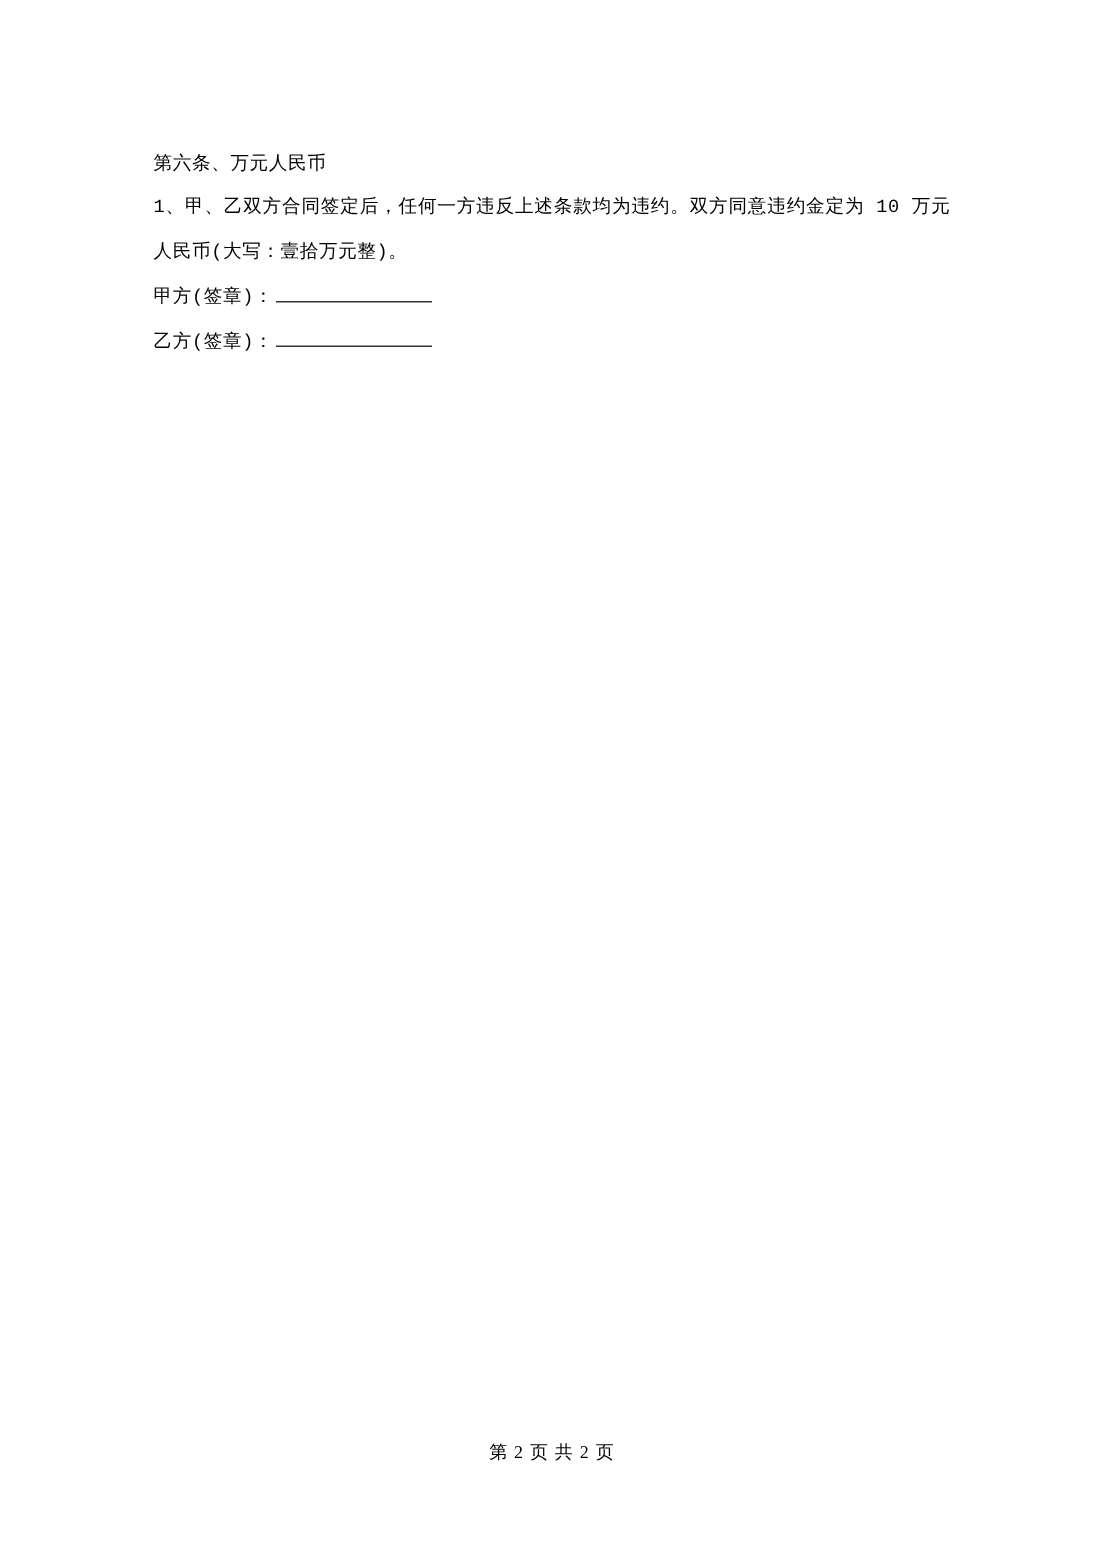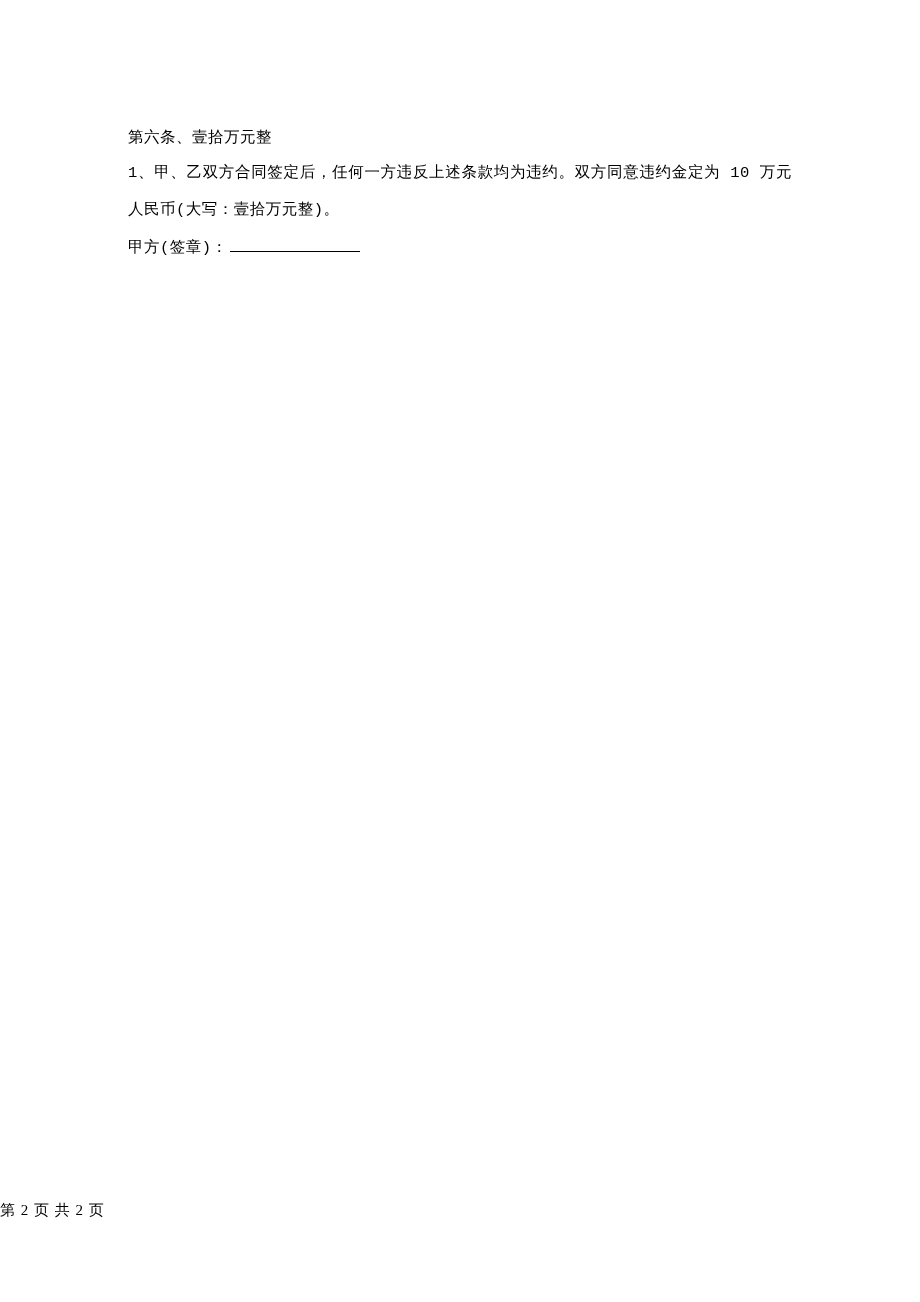--- a/index.html
+++ b/index.html
@@ -45,31 +45,35 @@
       min-width: 190px;
       height: 1em;
       vertical-align: baseline;
       margin-left: 2px;
     }
     .page-footer {
       position: absolute;
       bottom: 82px;
       left: 0;
       right: 0;
+      text-align: center;
       font-size: 15px;
       color: #000000;
       letter-spacing: 1px;
     }
   </style>
 </head>
 <body>
 
 <div class="page-content">
-  <div class="section-heading">第六条、壹拾万元整</div>
+  <div class="section-heading">第六条、万元人民币</div>
   <div class="paragraph">1、甲、乙双方合同签定后，任何一方违反上述条款均为违约。双方同意违约金定为 10 万元人民币(大写：壹拾万元整)。</div>
   <div class="paragraph">
     <span class="signature-line">甲方(签章)：</span><span class="underline"></span>
+  </div>
+  <div class="paragraph">
+    <span class="signature-line">乙方(签章)：</span><span class="underline"></span>
   </div>
 </div>
 
 <div class="page-footer">
   <span>第 2 页  共  2 页</span>
 </div>
 
 </body></html>

